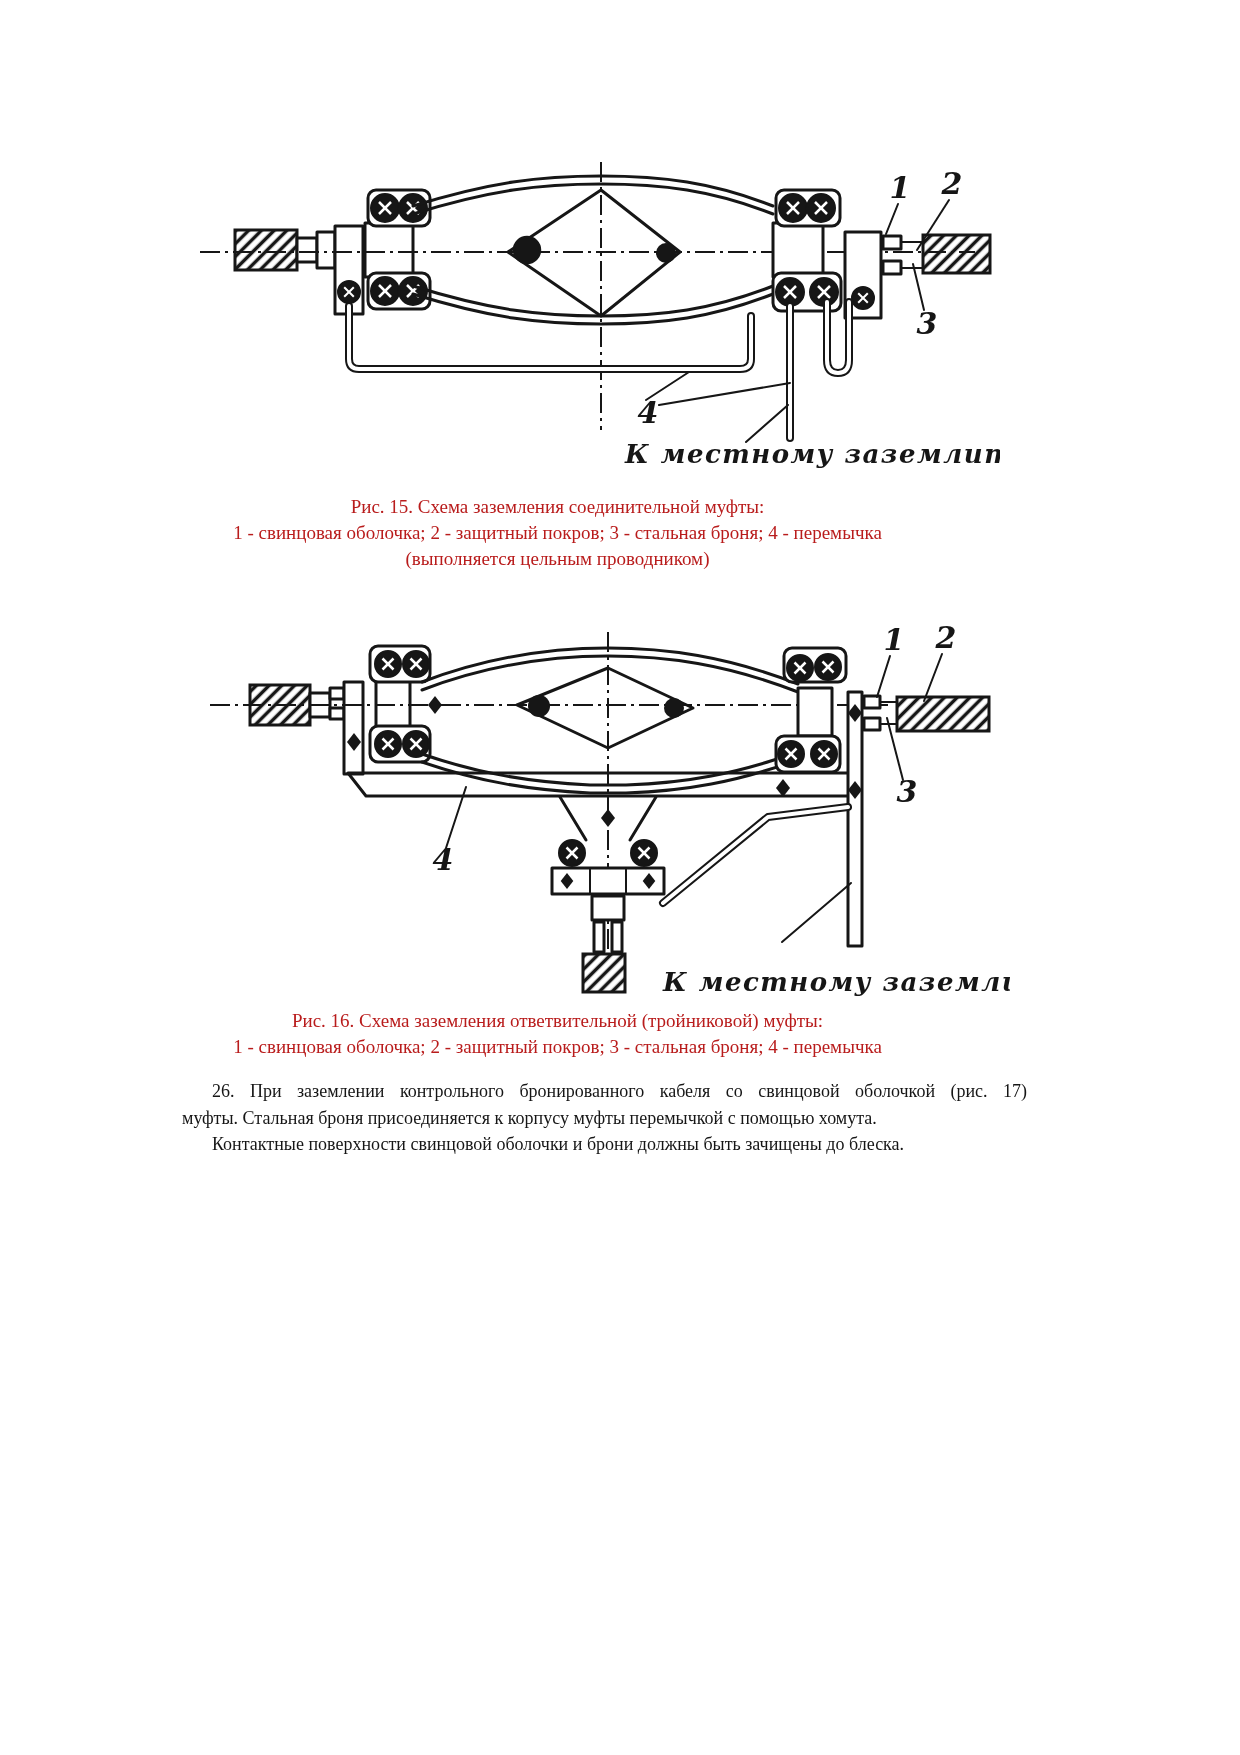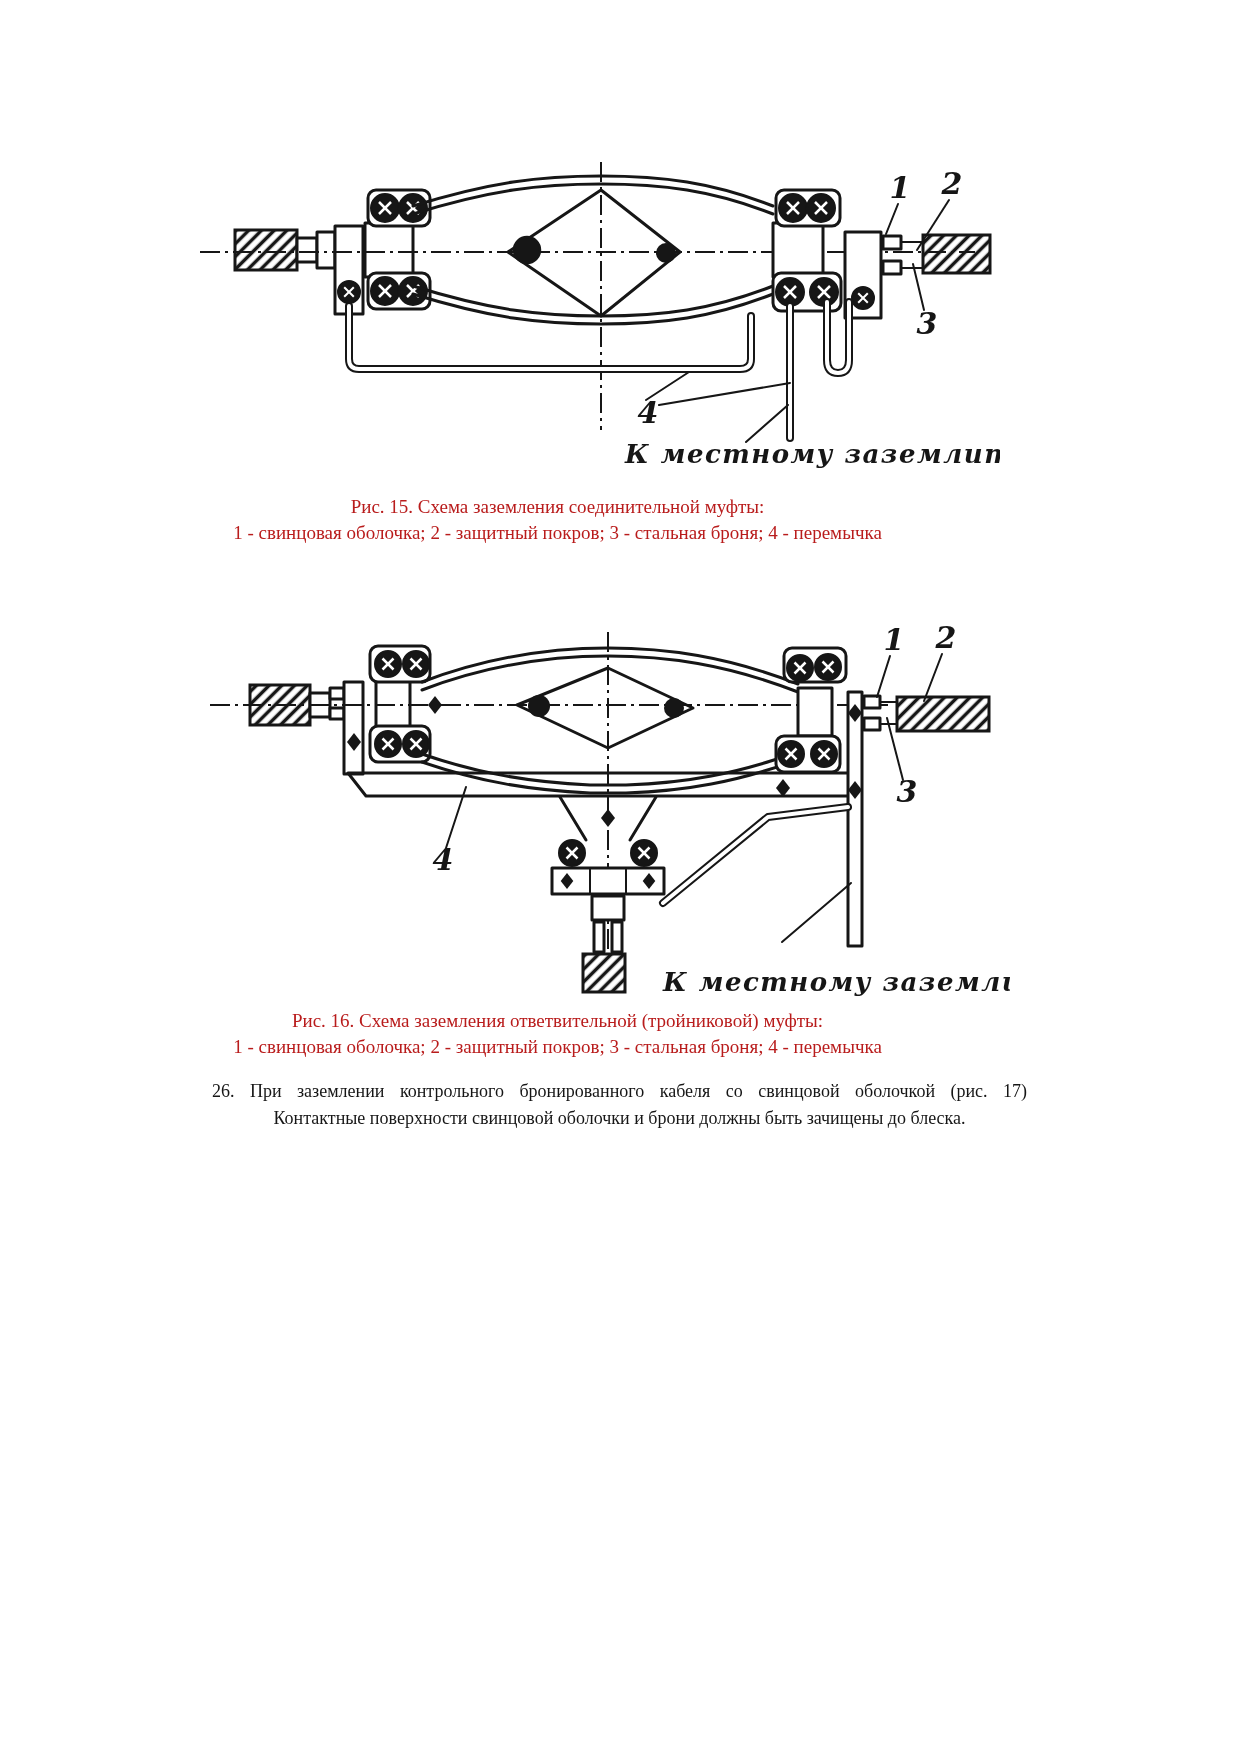--- a/index.html
+++ b/index.html
@@ -21,21 +21,21 @@
   .hand{font-size:26px;font-style:italic;font-weight:bold;fill:#161616;letter-spacing:1.5px;}
   .caption{
     position:absolute;left:0;width:1115px;text-align:center;
     font-size:19px;line-height:26px;color:#b91c1c;
   }
   .bodytext{
     position:absolute;left:182px;top:1078px;width:845px;
     font-size:18px;line-height:26.5px;color:#161616;
   }
   .bodytext .jline{text-align:justify;text-align-last:justify;}
-  .bodytext .ind{text-indent:30px;text-align:center;}
+  .bodytext .ind{text-indent:30px;}
   .bodytext p{margin:0;padding:0;}
 </style>
 </head>
 <body>
 
 <div class="page">
 
   <svg class="fig" style="left:180px;top:140px;" width="820" height="340" viewBox="0 0 820 340">
     <defs>
       <pattern id="h15" patternUnits="userSpaceOnUse" width="9" height="9" patternTransform="rotate(45)">
@@ -119,20 +119,21 @@
     <text class="callout" x="772" y="54" text-anchor="middle">2</text>
     <text class="callout" x="747" y="194" text-anchor="middle">3</text>
     <text class="callout" x="468" y="283" text-anchor="middle">4</text>
 
     <text class="hand" x="445" y="323">К местному заземлителю</text>
   </svg>
 
   <div class="caption" style="top:494px;">
     <div>Рис. 15. Схема заземления соединительной муфты:</div>
     <div>1 - свинцовая оболочка; 2 - защитный покров; 3 - стальная броня; 4 - перемычка</div>
+    <div>(выполняется цельным проводником)</div>
   </div>
 
   <svg class="fig" style="left:150px;top:620px;" width="860" height="380" viewBox="0 0 860 380">
     <defs>
       <pattern id="h16" patternUnits="userSpaceOnUse" width="9" height="9" patternTransform="rotate(45)">
         <line x1="4.5" y1="0" x2="4.5" y2="9" stroke="#161616" stroke-width="3.5"></line>
       </pattern>
       <g id="bolt16">
         <circle r="13" fill="#161616"></circle>
         <line x1="-5.5" y1="-5.5" x2="5.5" y2="5.5" stroke="#fff" stroke-width="2.5"></line>
@@ -238,16 +239,17 @@
     <text class="hand" x="513" y="371">К местному заземлителю</text>
   </svg>
 
   <div class="caption" style="top:1008px;">
     <div>Рис. 16. Схема заземления ответвительной (тройниковой) муфты:</div>
     <div>1 - свинцовая оболочка; 2 - защитный покров; 3 - стальная броня; 4 - перемычка</div>
   </div>
 
   <div class="bodytext">
     <p class="jline ind">26. При заземлении контрольного бронированного кабеля со свинцовой оболочкой (рис. 17)</p>
+    <p>муфты. Стальная броня присоединяется к корпусу муфты перемычкой с помощью хомута.</p>
     <p class="ind">Контактные поверхности свинцовой оболочки и брони должны быть зачищены до блеска.</p>
   </div>
 
 </div>
 
 </body></html>

